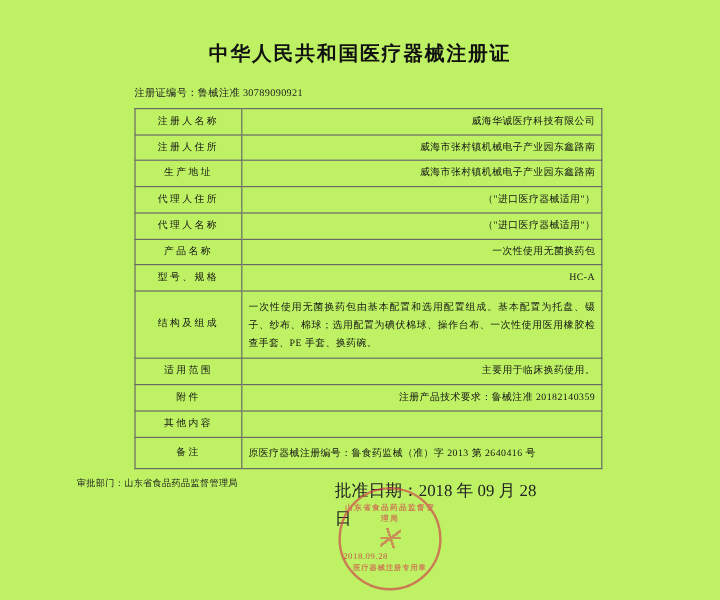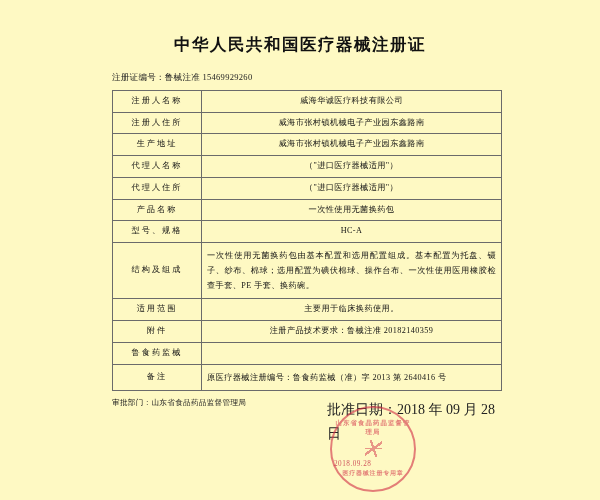--- a/index.html
+++ b/index.html
@@ -11,21 +11,21 @@
     height: 500px;
     background: #ffffff;
     font-family: "Liberation Serif", serif;
     color: #1a1a1a;
     overflow: hidden;
   }
   .page {
     position: relative;
     width: 600px;
     height: 500px;
-    background: #fef9c3;
+    background: #bef264;
   }
   .doc-title {
     text-align: center;
     font-size: 16.5px;
     font-weight: bold;
     letter-spacing: 1.5px;
     margin: 0;
     padding-top: 34px;
     color: #111;
     font-family: "Liberation Serif", serif;
@@ -50,33 +50,33 @@
     vertical-align: middle;
     color: #141414;
   }
   td.label {
     width: 78px;
     text-align: center;
     letter-spacing: 2px;
     white-space: nowrap;
   }
   td.value {
-    text-align: center;
+    text-align: right;
     padding-left: 7px;
     letter-spacing: 0.4px;
   }
   td.value.tall {
     line-height: 1.85;
     padding-top: 5px;
     padding-bottom: 5px;
     text-align: justify;
   }
   .footer-wrap {
     position: relative;
-    margin-left: 112px;
+    margin-left: 64px;
     width: 390px;
     margin-top: 7px;
     height: 90px;
   }
   .approve-line {
     font-size: 7.6px;
     color: #222;
     letter-spacing: 0.3px;
   }
   .right-col {
@@ -144,66 +144,66 @@
     text-align: center;
   }
 </style>
 </head>
 <body>
 
 <div class="page">
 
   <h1 class="doc-title">中华人民共和国医疗器械注册证</h1>
 
-  <div class="reg-no">注册证编号：鲁械注准 15469929260</div>
+  <div class="reg-no">注册证编号：鲁械注准 30789090921</div>
 
   <table class="main">
     <tbody>
       <tr>
         <td class="label">注册人名称</td>
         <td class="value">威海华诚医疗科技有限公司</td>
       </tr>
       <tr>
         <td class="label">注册人住所</td>
         <td class="value">威海市张村镇机械电子产业园东鑫路南</td>
       </tr>
       <tr>
         <td class="label">生产地址</td>
         <td class="value">威海市张村镇机械电子产业园东鑫路南</td>
       </tr>
       <tr>
+        <td class="label">代理人住所</td>
+        <td class="value">（"进口医疗器械适用"）</td>
+      </tr>
+      <tr>
         <td class="label">代理人名称</td>
         <td class="value">（"进口医疗器械适用"）</td>
       </tr>
       <tr>
-        <td class="label">代理人住所</td>
-        <td class="value">（"进口医疗器械适用"）</td>
-      </tr>
-      <tr>
         <td class="label">产品名称</td>
         <td class="value">一次性使用无菌换药包</td>
       </tr>
       <tr>
         <td class="label">型号、规格</td>
         <td class="value">HC-A</td>
       </tr>
       <tr>
         <td class="label">结构及组成</td>
         <td class="value tall">一次性使用无菌换药包由基本配置和选用配置组成。基本配置为托盘、镊子、纱布、棉球；选用配置为碘伏棉球、操作台布、一次性使用医用橡胶检查手套、PE 手套、换药碗。</td>
       </tr>
       <tr>
         <td class="label">适用范围</td>
         <td class="value">主要用于临床换药使用。</td>
       </tr>
       <tr>
         <td class="label">附件</td>
         <td class="value">注册产品技术要求：鲁械注准 20182140359</td>
       </tr>
       <tr>
-        <td class="label">鲁食药监械</td>
+        <td class="label">其他内容</td>
         <td class="value"></td>
       </tr>
       <tr>
         <td class="label">备注</td>
         <td class="value tall">原医疗器械注册编号：鲁食药监械（准）字 2013 第 2640416 号</td>
       </tr>
     </tbody>
   </table>
 
   <div class="footer-wrap">

